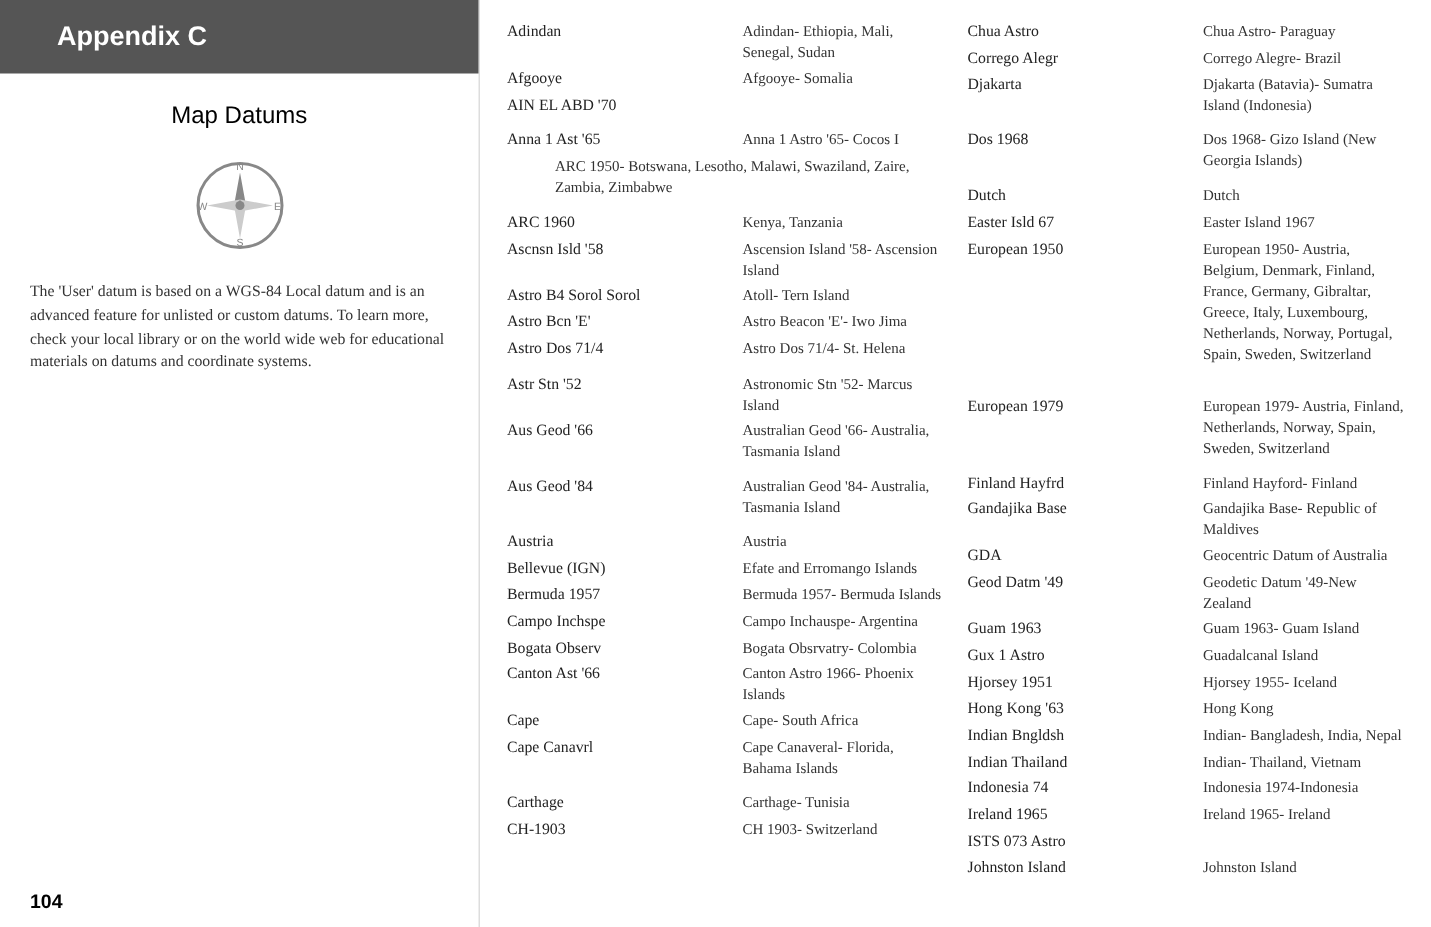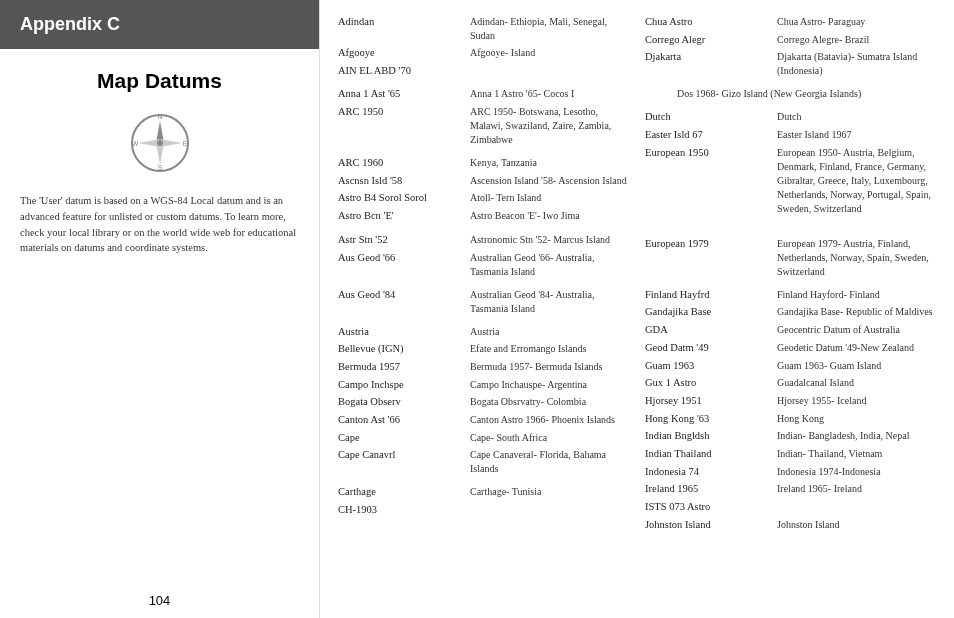--- a/index.html
+++ b/index.html
@@ -23,28 +23,29 @@
     .sidebar-header {
       background: #555;
       color: #fff;
       padding: 14px 20px 14px 20px;
     }
     .sidebar-header h1 {
       font-size: 18px;
       font-weight: bold;
       color: #fff;
       font-family: Arial, sans-serif;
+      margin-left: 18px;
     }
     .sidebar-content {
       padding: 20px;
       flex: 1;
     }
     .sidebar-content h2 {
-      font-size: 21px;
-      font-weight: bold;
+      font-size: 16px;
+      font-weight: normal;
       text-align: center;
       margin-bottom: 20px;
       font-family: Arial, sans-serif;
     }
     .sidebar-icon {
       display: flex;
       justify-content: center;
       margin-bottom: 20px;
     }
     .compass-icon {
@@ -52,37 +53,37 @@
       height: 60px;
     }
     .sidebar-text {
       font-size: 10.5px;
       line-height: 1.5;
       color: #333;
     }
     .page-number {
       padding: 10px 20px;
       font-size: 13px;
-      font-weight: normal;
+      font-weight: bold;
       font-family: Arial, sans-serif;
-      text-align: center;
     }
     .main-content {
       flex: 1;
       display: flex;
       padding: 15px 10px 15px 10px;
       overflow: hidden;
     }
     .column {
       flex: 1;
       padding: 0 8px;
     }
     .entry {
       display: flex;
       margin-bottom: 3px;
+      gap: 25px;
     }
     .entry-name {
       min-width: 100px;
       width: 100px;
       font-size: 10.5px;
       color: #222;
       padding-right: 6px;
       line-height: 1.4;
       flex-shrink: 0;
     }
@@ -124,51 +125,54 @@
 </div>
 
 <div class="main-content">
   <div class="column" id="col1-container">
       <div class="entry">
         <span class="entry-name">Adindan</span>
         <span class="entry-desc">Adindan- Ethiopia, Mali, Senegal, Sudan</span>
       </div>
       <div class="entry">
         <span class="entry-name">Afgooye</span>
-        <span class="entry-desc">Afgooye- Island</span>
+        <span class="entry-desc">Afgooye- Somalia</span>
       </div>
       <div class="entry">
         <span class="entry-name">AIN EL ABD '70</span>
       </div>
       <div class="spacer"></div>
       <div class="entry">
         <span class="entry-name">Anna 1 Ast '65</span>
         <span class="entry-desc">Anna 1 Astro '65- Cocos I</span>
       </div>
       <div class="entry">
-        <span class="entry-name">ARC 1950</span>
         <span class="entry-desc">ARC 1950- Botswana, Lesotho, Malawi, Swaziland, Zaire, Zambia, Zimbabwe</span>
       </div>
       <div class="spacer"></div>
       <div class="entry">
         <span class="entry-name">ARC 1960</span>
         <span class="entry-desc">Kenya, Tanzania</span>
       </div>
       <div class="entry">
         <span class="entry-name">Ascnsn Isld '58</span>
         <span class="entry-desc">Ascension Island '58- Ascension Island</span>
       </div>
       <div class="entry">
         <span class="entry-name">Astro B4 Sorol Sorol</span>
         <span class="entry-desc">Atoll- Tern Island</span>
       </div>
       <div class="entry">
         <span class="entry-name">Astro Bcn 'E'</span>
         <span class="entry-desc">Astro Beacon 'E'- Iwo Jima</span>
       </div>
+      <div class="entry">
+        <span class="entry-name">Astro Dos 71/4</span>
+        <span class="entry-desc">Astro Dos 71/4- St. Helena</span>
+      </div>
       <div class="spacer"></div>
       <div class="entry">
         <span class="entry-name">Astr Stn '52</span>
         <span class="entry-desc">Astronomic Stn '52- Marcus Island</span>
       </div>
       <div class="entry">
         <span class="entry-name">Aus Geod '66</span>
         <span class="entry-desc">Australian Geod '66- Australia, Tasmania Island</span>
       </div>
       <div class="spacer"></div>
@@ -209,37 +213,39 @@
         <span class="entry-name">Cape Canavrl</span>
         <span class="entry-desc">Cape Canaveral- Florida, Bahama Islands</span>
       </div>
       <div class="spacer"></div>
       <div class="entry">
         <span class="entry-name">Carthage</span>
         <span class="entry-desc">Carthage- Tunisia</span>
       </div>
       <div class="entry">
         <span class="entry-name">CH-1903</span>
+        <span class="entry-desc">CH 1903- Switzerland</span>
       </div>
     </div>
   <div class="column" id="col2-container">
       <div class="entry">
         <span class="entry-name">Chua Astro</span>
         <span class="entry-desc">Chua Astro- Paraguay</span>
       </div>
       <div class="entry">
         <span class="entry-name">Corrego Alegr</span>
         <span class="entry-desc">Corrego Alegre- Brazil</span>
       </div>
       <div class="entry">
         <span class="entry-name">Djakarta</span>
         <span class="entry-desc">Djakarta (Batavia)- Sumatra Island (Indonesia)</span>
       </div>
       <div class="spacer"></div>
       <div class="entry">
+        <span class="entry-name">Dos 1968</span>
         <span class="entry-desc">Dos 1968- Gizo Island (New Georgia Islands)</span>
       </div>
       <div class="spacer"></div>
       <div class="entry">
         <span class="entry-name">Dutch</span>
         <span class="entry-desc">Dutch</span>
       </div>
       <div class="entry">
         <span class="entry-name">Easter Isld 67</span>
         <span class="entry-desc">Easter Island 1967</span>

